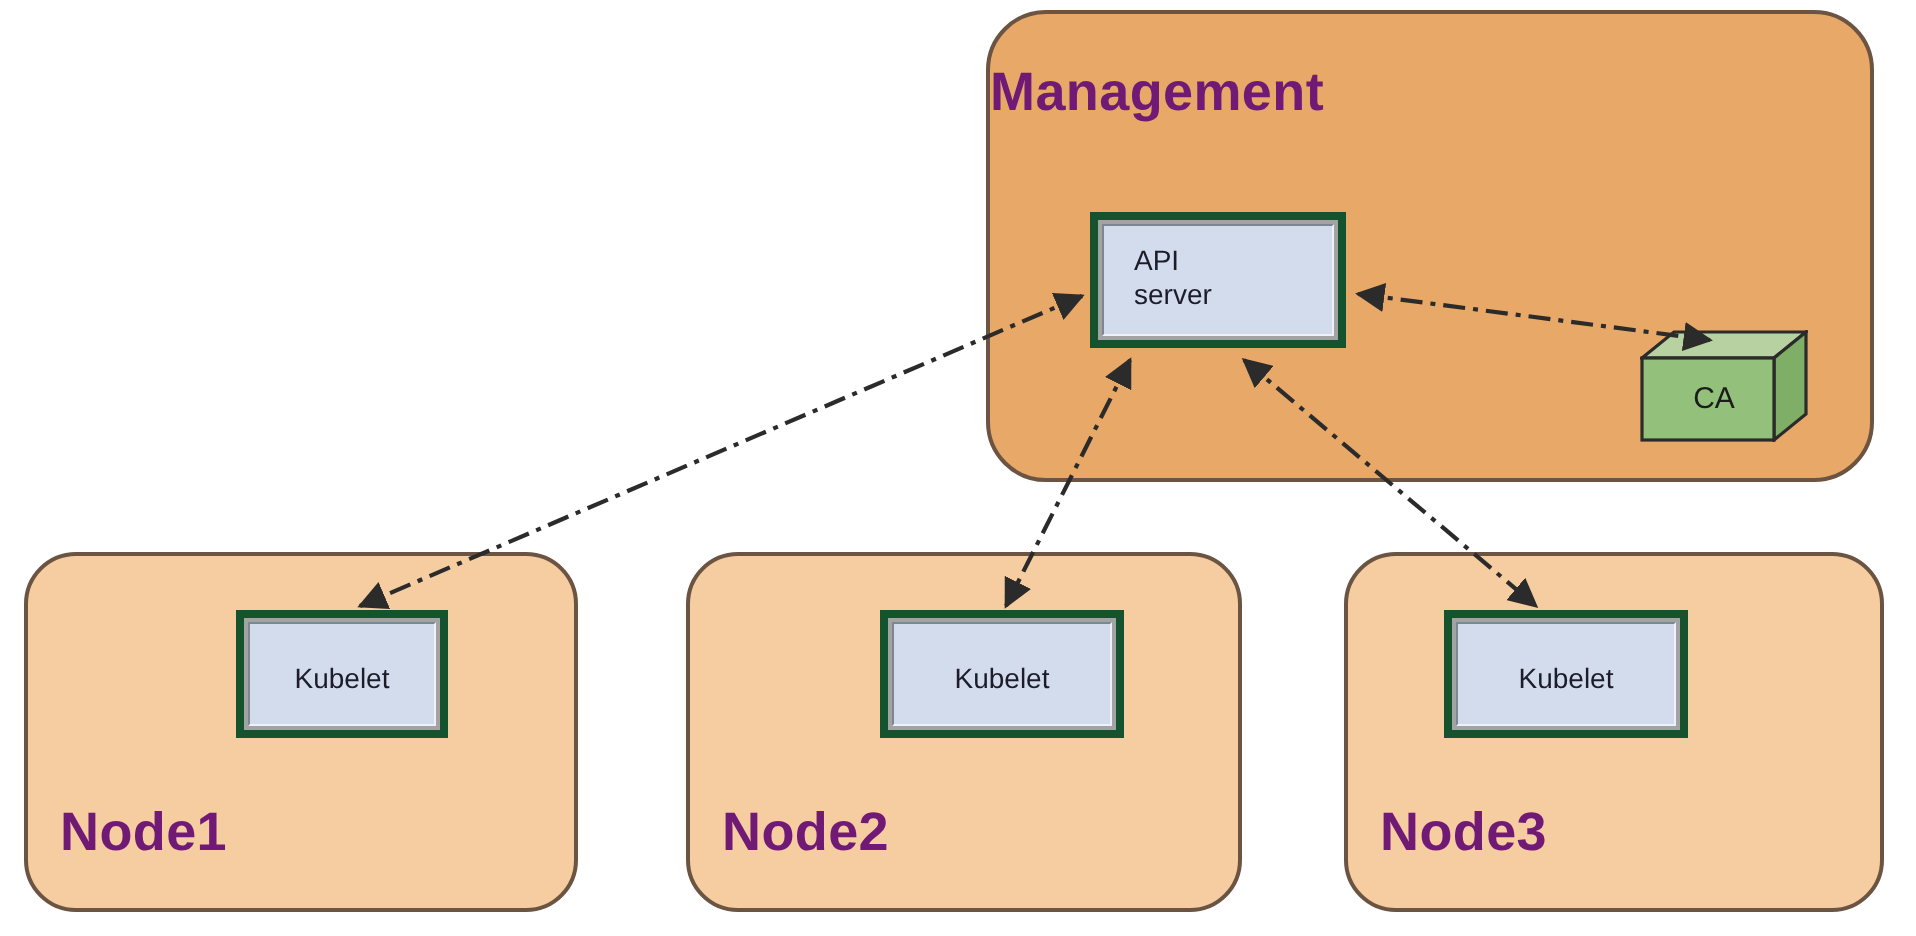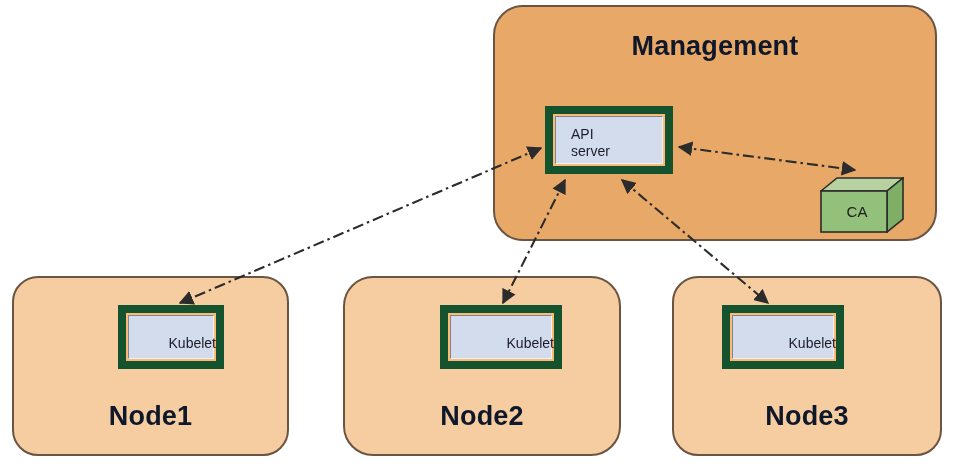--- a/index.html
+++ b/index.html
@@ -32,50 +32,51 @@
     top: 5px;
     width: 444px;
     height: 236px;
     background: #e8a868;
     border-radius: 30px;
   }
   .zone-node {
     background: #f5cda0;
     height: 180px;
     top: 276px;
+    padding-left: 16px;
   }
   .zone-node1 { left: 12px;  width: 277px; }
-  .zone-node2 { left: 343px; width: 278px; border-radius: 30px; }
+  .zone-node2 { left: 343px; width: 278px; }
   .zone-node3 { left: 672px; width: 270px; }
 
   .zone-title {
     position: absolute;
     width: 100%;
-    text-align: center;
-    color: #0f172a;
+    text-align: left;
+    color: #701a75;
     font-weight: bold;
     letter-spacing: 0.2px;
   }
   .zone-mgmt .zone-title {
     top: 22px;
     font-size: 27px;
     line-height: 34px;
   }
   .zone-node .zone-title {
     bottom: 22px;
     font-size: 27px;
     line-height: 32px;
   }
 
   
   .bevel-box {
     position: absolute;
     box-sizing: border-box;
-    background: #fdba74;
-    border: 8px solid #14532d;
+    background: #a3a3a3;
+    border: 4px solid #14532d;
     padding: 2px;
   }
   .bevel-box .bevel-face {
     position: relative;
     width: 100%;
     height: 100%;
     box-sizing: border-box;
     background: #d3dced;
     border-top: 1px solid #7e8694;
     border-left: 1px solid #7e8694;
@@ -104,33 +105,32 @@
   }
 
   .box-api {
     left: 545px; top: 106px; width: 128px; height: 68px;
   }
   .box-api .bevel-label {
     top: 12px; left: 18px; right: auto; text-align: left;
   }
 
   .box-kubelet { top: 305px; width: 106px; height: 64px; }
-  .box-kubelet .bevel-label { top: 22px; font-size: 14px; text-align: right; }
+  .box-kubelet .bevel-label { top: 22px; font-size: 14px; }
   .box-kubelet1 { left: 118px; }
   .box-kubelet2 { left: 440px; width: 122px; }
   .box-kubelet3 { left: 722px; width: 122px; }
 
   
   .cuboid {
     position: absolute;
     left: 820px;
     top: 165px;
     width: 84px;
     height: 70px;
-    margin-top: 12px;
   }
   .cuboid svg { display: block; }
   .cuboid-label {
     position: absolute;
     left: 8px;
     top: 26px;
     width: 58px;
     text-align: center;
     font-size: 15px;
     color: #1c1c1c;

